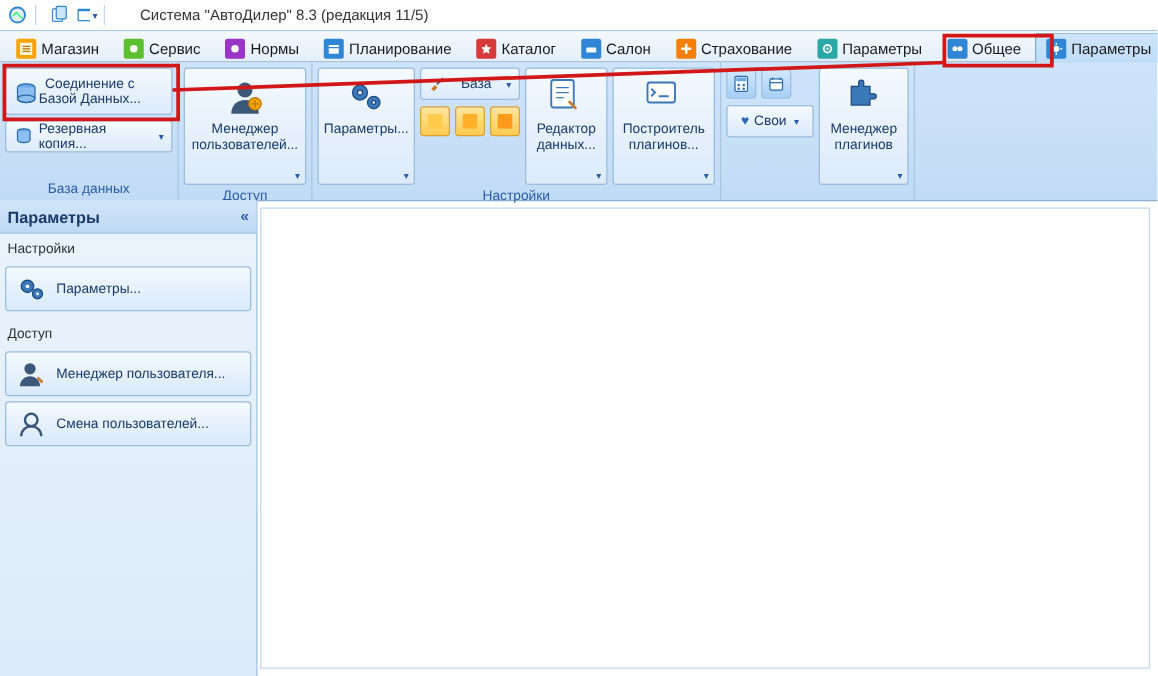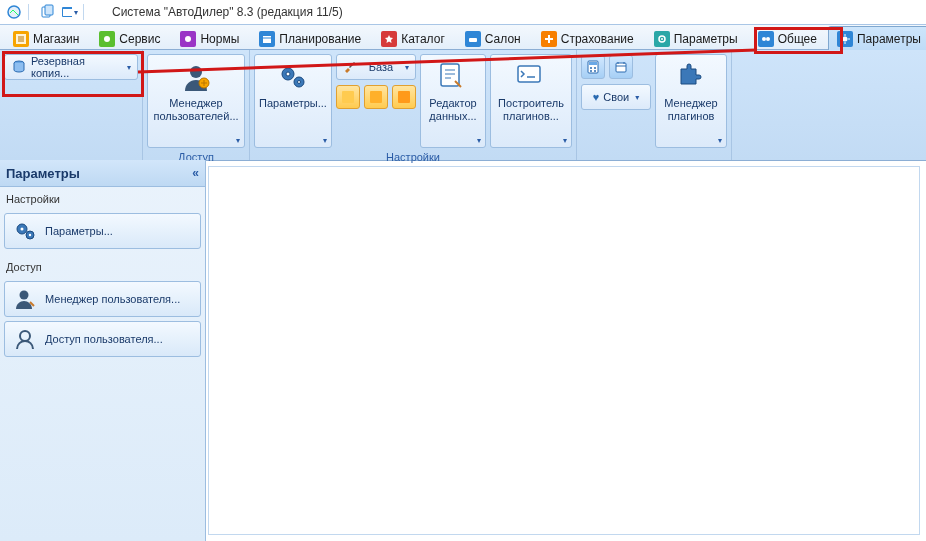--- a/index.html
+++ b/index.html
@@ -156,32 +156,43 @@
       <span>Параметры</span>
     </div>
 
 </div>
 
 <div class="ribbon">
 
   <div class="rgroup">
     <div class="rgroup-body">
       <div class="stackcol">
+        <div class="smbtn" style="width:120px;height:36px;flex-direction:row">
+          <span class="sicon">
+              <svg width="20" height="20">
+                <ellipse cx="10" cy="5" rx="7" ry="3" fill="#6aa8e6" stroke="#2a6ab0"></ellipse>
+                <path d="M3 5v9c0 1.7 3.1 3 7 3s7-1.3 7-3V5" fill="#8dbef0" stroke="#2a6ab0"></path>
+                <ellipse cx="10" cy="14" rx="7" ry="3" fill="none" stroke="#2a6ab0"></ellipse>
+              </svg>
+            </span>
+          <span style="text-align:center;line-height:12px"><span>Соединение с</span><br><span>Базой Данных...</span></span>
+        </div>
         <div class="smbtn" style="width:120px">
           <span class="sicon">
               <svg width="16" height="16">
                 <ellipse cx="8" cy="4" rx="5" ry="2" fill="#6aa8e6" stroke="#2a6ab0"></ellipse>
                 <path d="M3 4v7c0 1.1 2.2 2 5 2s5-.9 5-2V4" fill="#8dbef0" stroke="#2a6ab0"></path>
               </svg>
             </span>
           <span>Резервная копия...</span>
             <span class="chev-sm">▾</span>
         </div>
       </div>
     </div>
+    <div class="rgroup-label">База данных</div>
   </div>
 
   <div class="rgroup">
     <div class="rgroup-body">
       <div class="bigbtn" style="width:92px">
         <span class="bicon">
             <svg width="32" height="32">
               <circle cx="16" cy="11" r="6" fill="#3b5878"></circle>
               <path d="M5 30c0-7 5-11 11-11s11 4 11 11z" fill="#3b5878"></path>
               <circle cx="24" cy="22" r="5" fill="#f7a400" stroke="#b87500"></circle>
@@ -345,18 +356,18 @@
           </span>
         <span>Менеджер пользователя...</span>
       </div>
       <div class="side-btn">
         <span class="sicon">
             <svg width="24" height="24">
               <circle cx="12" cy="9" r="5" fill="none" stroke="#3b5878" stroke-width="2"></circle>
               <path d="M4 22c0-5 4-8 8-8s8 3 8 8" fill="none" stroke="#3b5878" stroke-width="2"></path>
             </svg>
           </span>
-        <span>Доступ пользователя...</span>
+        <span>Смена пользователей...</span>
       </div>
     </div>
   </div>
   <div class="main"></div>
 </div>
 
 </body></html>

